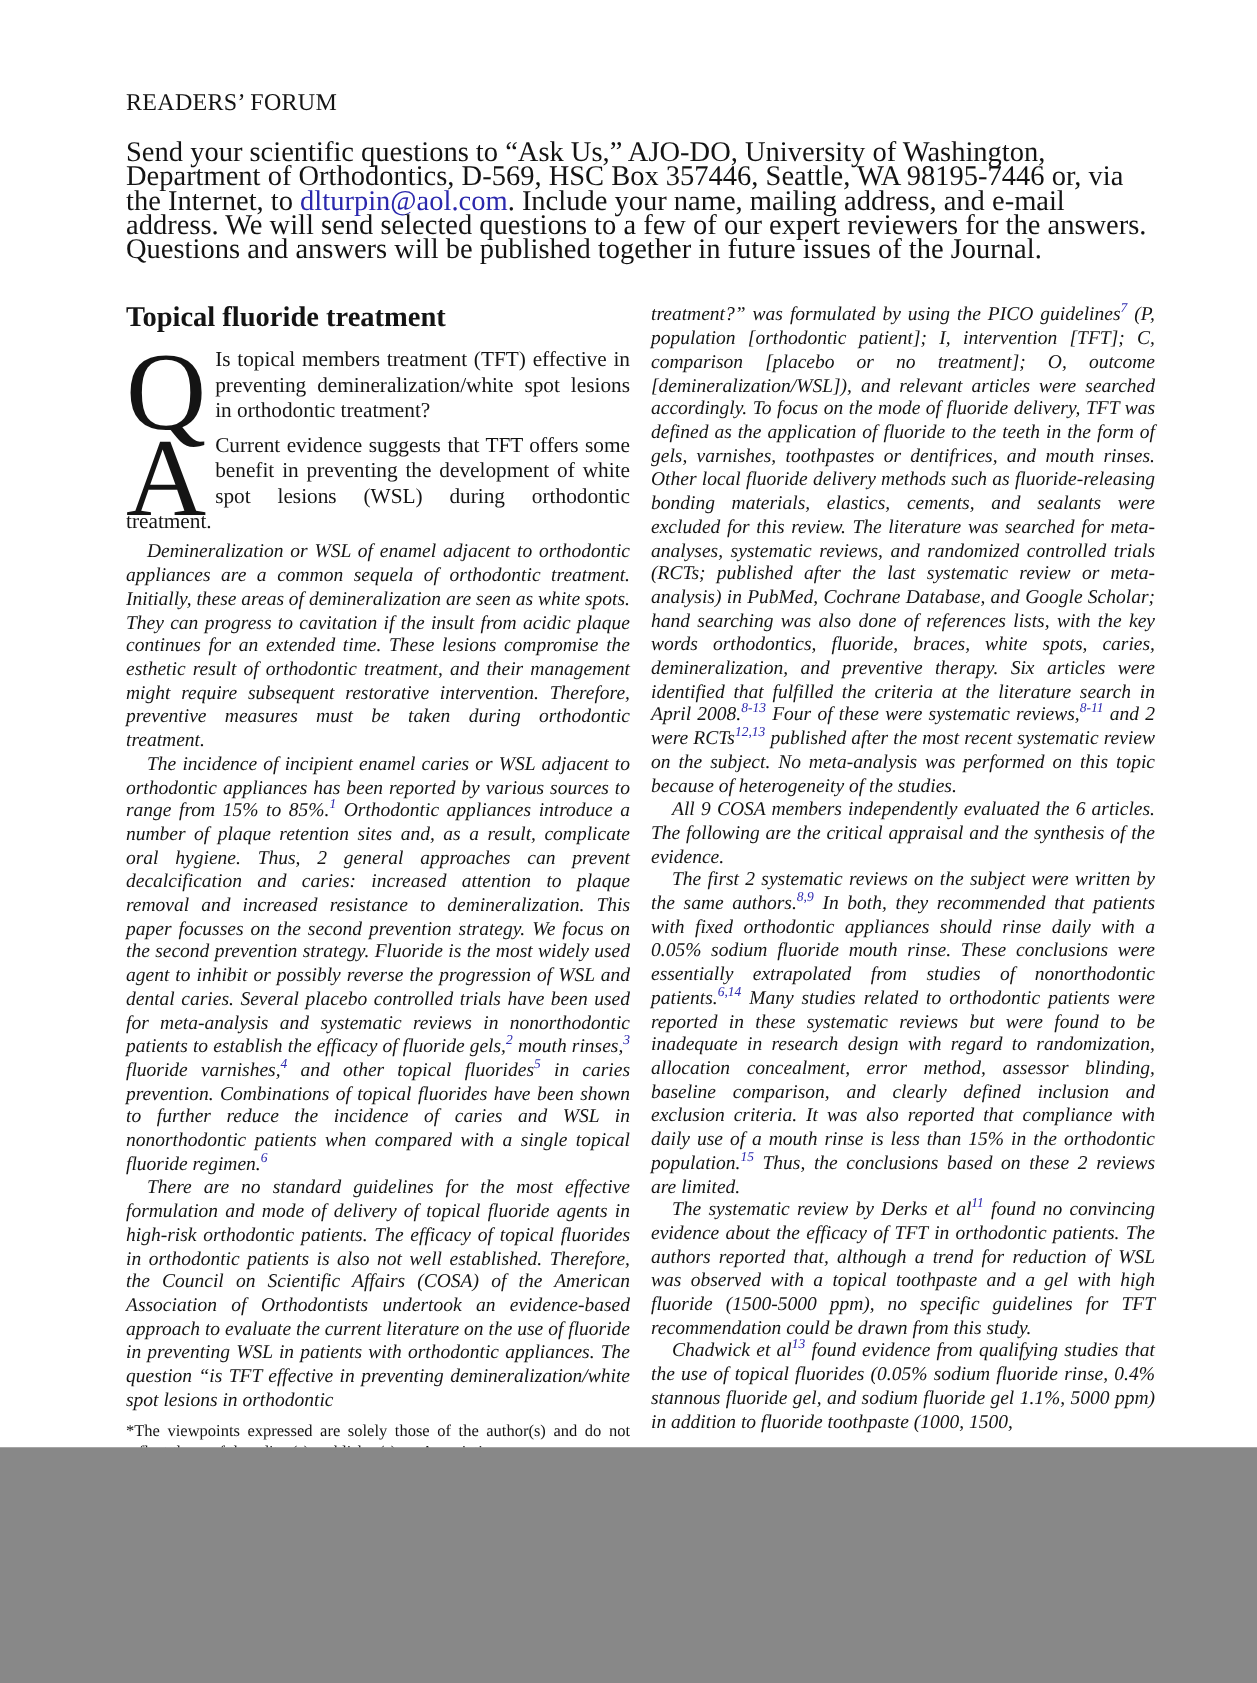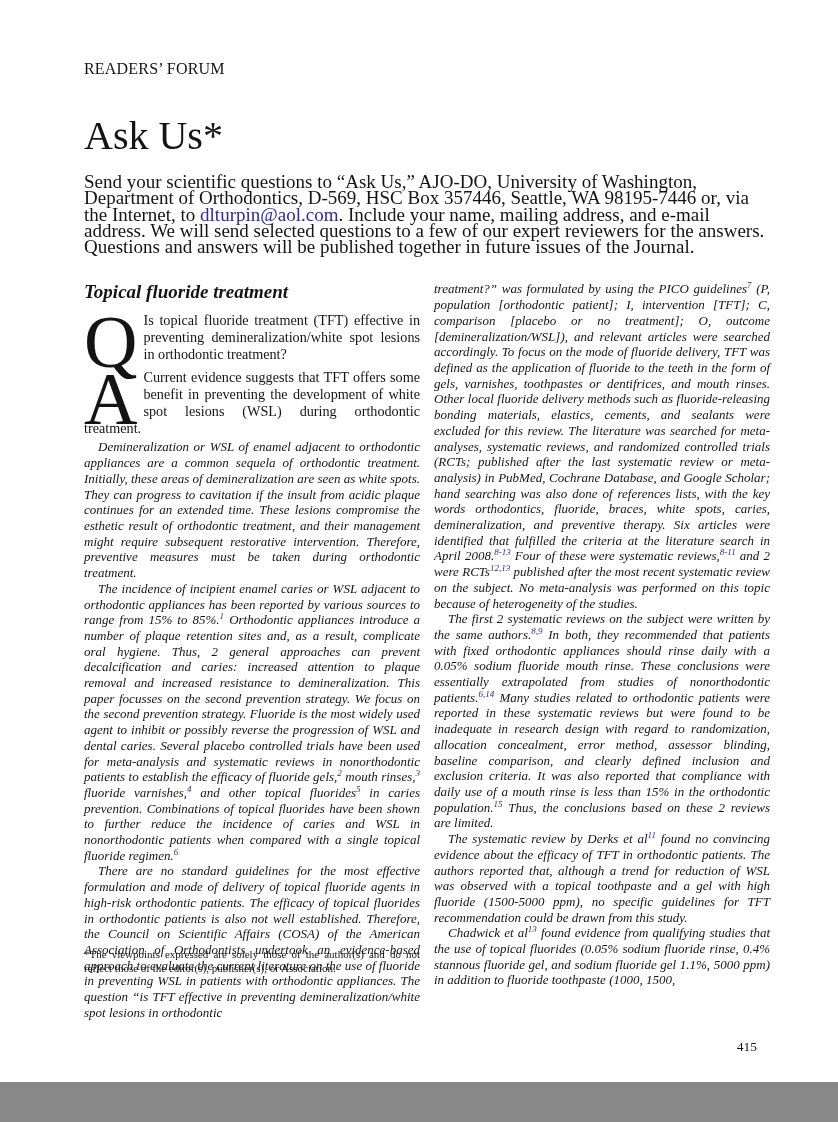--- a/index.html
+++ b/index.html
@@ -1,30 +1,30 @@
 <!DOCTYPE html>
 <html style="--link: #2b28ad;"><head>
 <meta charset="utf-8">
 <style>
   html,body{margin:0;padding:0;background:#888;}
   .page{
     position:relative;
-    width:838px;height:1082px;
+    width:838px;height:965px;
     background:#ffffff;
     font-family:"Liberation Serif", serif;
     color:#141414;
     overflow:hidden;
   }
   .content{position:absolute;left:84px;top:60px;width:686px;}
   .header{font-size:16px;letter-spacing:0.2px;}
   .title{margin:36px 0 0 0;font-size:40px;font-weight:400;line-height:44px;}
   .intro{margin:16px 0 0 0;font-size:19px;line-height:16.3px;text-align:left;}
   .columns{display:flex;gap:14px;margin-top:26px;}
   .col{width:336px;text-align:justify;font-size:13px;line-height:15.7px;}
-  .section-title{margin:0 0 9px 0;font-size:19px;font-weight:700;line-height:22px;font-style:italic;}
+  .section-title{margin:0 0 9px 0;font-size:19px;font-weight:700;line-height:22px;}
   .qa{margin:0 0 6px 0;font-size:14.2px;line-height:17px;}
   .qa.a{margin-bottom:2px;}
   .dropcap{
     float:left;
     font-size:74px;line-height:56px;
     margin:2px 6px -8px 0;
     font-family:"Liberation Serif", serif;
   }
   .body-para{margin:0;font-style:italic;}
   .body-para.indent{text-indent:14px;}
@@ -40,42 +40,42 @@
   }
 </style>
 </head>
 <body>
 
 <div class="page">
   <div class="content">
 
     <div class="header">READERS’ FORUM</div>
 
-    <h1 class="title">Ask Us*</h1>
 
     <p class="intro">Send your scientific questions to “Ask Us,” AJO-DO, University of Washington, Department of Orthodontics, D-569, HSC Box 357446, Seattle, WA 98195-7446 or, via the Internet, to <a class="link">dlturpin@aol.com</a>. Include your name, mailing address, and e-mail address. We will send selected questions to a few of our expert reviewers for the answers. Questions and answers will be published together in future issues of the Journal.</p>
 
     <div class="columns">
       <div class="col">
         <h2 class="section-title">Topical fluoride treatment</h2>
 
-        <p class="qa q"><span class="dropcap">Q</span><span>Is topical fluoride treatment (TFT) effective in preventing demineralization/white spot lesions in orthodontic treatment?</span></p>
+        <p class="qa q"><span class="dropcap">Q</span><span>Is topical members treatment (TFT) effective in preventing demineralization/white spot lesions in orthodontic treatment?</span></p>
 
         <p class="qa a"><span class="dropcap">A</span><span>Current evidence suggests that TFT offers some benefit in preventing the development of white spot lesions (WSL) during orthodontic treatment.</span></p>
 
         <div>
             <p class="body-para indent">Demineralization or WSL of enamel adjacent to orthodontic appliances are a common sequela of orthodontic treatment. Initially, these areas of demineralization are seen as white spots. They can progress to cavitation if the insult from acidic plaque continues for an extended time. These lesions compromise the esthetic result of orthodontic treatment, and their management might require subsequent restorative intervention. Therefore, preventive measures must be taken during orthodontic treatment.</p>
             <p class="body-para indent">The incidence of incipient enamel caries or WSL adjacent to orthodontic appliances has been reported by various sources to range from 15% to 85%.<sup class="ref">1</sup> Orthodontic appliances introduce a number of plaque retention sites and, as a result, complicate oral hygiene. Thus, 2 general approaches can prevent decalcification and caries: increased attention to plaque removal and increased resistance to demineralization. This paper focusses on the second prevention strategy. We focus on the second prevention strategy. Fluoride is the most widely used agent to inhibit or possibly reverse the progression of WSL and dental caries. Several placebo controlled trials have been used for meta-analysis and systematic reviews in nonorthodontic patients to establish the efficacy of fluoride gels,<sup class="ref">2</sup> mouth rinses,<sup class="ref">3</sup> fluoride varnishes,<sup class="ref">4</sup> and other topical fluorides<sup class="ref">5</sup> in caries prevention. Combinations of topical fluorides have been shown to further reduce the incidence of caries and WSL in nonorthodontic patients when compared with a single topical fluoride regimen.<sup class="ref">6</sup></p>
             <p class="body-para indent">There are no standard guidelines for the most effective formulation and mode of delivery of topical fluoride agents in high-risk orthodontic patients. The efficacy of topical fluorides in orthodontic patients is also not well established. Therefore, the Council on Scientific Affairs (COSA) of the American Association of Orthodontists undertook an evidence-based approach to evaluate the current literature on the use of fluoride in preventing WSL in patients with orthodontic appliances. The question “is TFT effective in preventing demineralization/white spot lesions in orthodontic</p>
           </div>
       </div>
 
       <div class="col">
         <div>
             <p class="body-para">treatment?” was formulated by using the PICO guidelines<sup class="ref">7</sup> (P, population [orthodontic patient]; I, intervention [TFT]; C, comparison [placebo or no treatment]; O, outcome [demineralization/WSL]), and relevant articles were searched accordingly. To focus on the mode of fluoride delivery, TFT was defined as the application of fluoride to the teeth in the form of gels, varnishes, toothpastes or dentifrices, and mouth rinses. Other local fluoride delivery methods such as fluoride-releasing bonding materials, elastics, cements, and sealants were excluded for this review. The literature was searched for meta-analyses, systematic reviews, and randomized controlled trials (RCTs; published after the last systematic review or meta-analysis) in PubMed, Cochrane Database, and Google Scholar; hand searching was also done of references lists, with the key words orthodontics, fluoride, braces, white spots, caries, demineralization, and preventive therapy. Six articles were identified that fulfilled the criteria at the literature search in April 2008.<sup class="ref">8-13</sup> Four of these were systematic reviews,<sup class="ref">8-11</sup> and 2 were RCTs<sup class="ref">12,13</sup> published after the most recent systematic review on the subject. No meta-analysis was performed on this topic because of heterogeneity of the studies.</p>
+            <p class="body-para indent">All 9 COSA members independently evaluated the 6 articles. The following are the critical appraisal and the synthesis of the evidence.</p>
             <p class="body-para indent">The first 2 systematic reviews on the subject were written by the same authors.<sup class="ref">8,9</sup> In both, they recommended that patients with fixed orthodontic appliances should rinse daily with a 0.05% sodium fluoride mouth rinse. These conclusions were essentially extrapolated from studies of nonorthodontic patients.<sup class="ref">6,14</sup> Many studies related to orthodontic patients were reported in these systematic reviews but were found to be inadequate in research design with regard to randomization, allocation concealment, error method, assessor blinding, baseline comparison, and clearly defined inclusion and exclusion criteria. It was also reported that compliance with daily use of a mouth rinse is less than 15% in the orthodontic population.<sup class="ref">15</sup> Thus, the conclusions based on these 2 reviews are limited.</p>
             <p class="body-para indent">The systematic review by Derks et al<sup class="ref">11</sup> found no convincing evidence about the efficacy of TFT in orthodontic patients. The authors reported that, although a trend for reduction of WSL was observed with a topical toothpaste and a gel with high fluoride (1500-5000 ppm), no specific guidelines for TFT recommendation could be drawn from this study.</p>
             <p class="body-para indent">Chadwick et al<sup class="ref">13</sup> found evidence from qualifying studies that the use of topical fluorides (0.05% sodium fluoride rinse, 0.4% stannous fluoride gel, and sodium fluoride gel 1.1%, 5000 ppm) in addition to fluoride toothpaste (1000, 1500,</p>
           </div>
       </div>
     </div>
   </div>
 
   <p class="footnote">*The viewpoints expressed are solely those of the author(s) and do not reflect those of the editor(s), publisher(s), or Association.</p>
 

